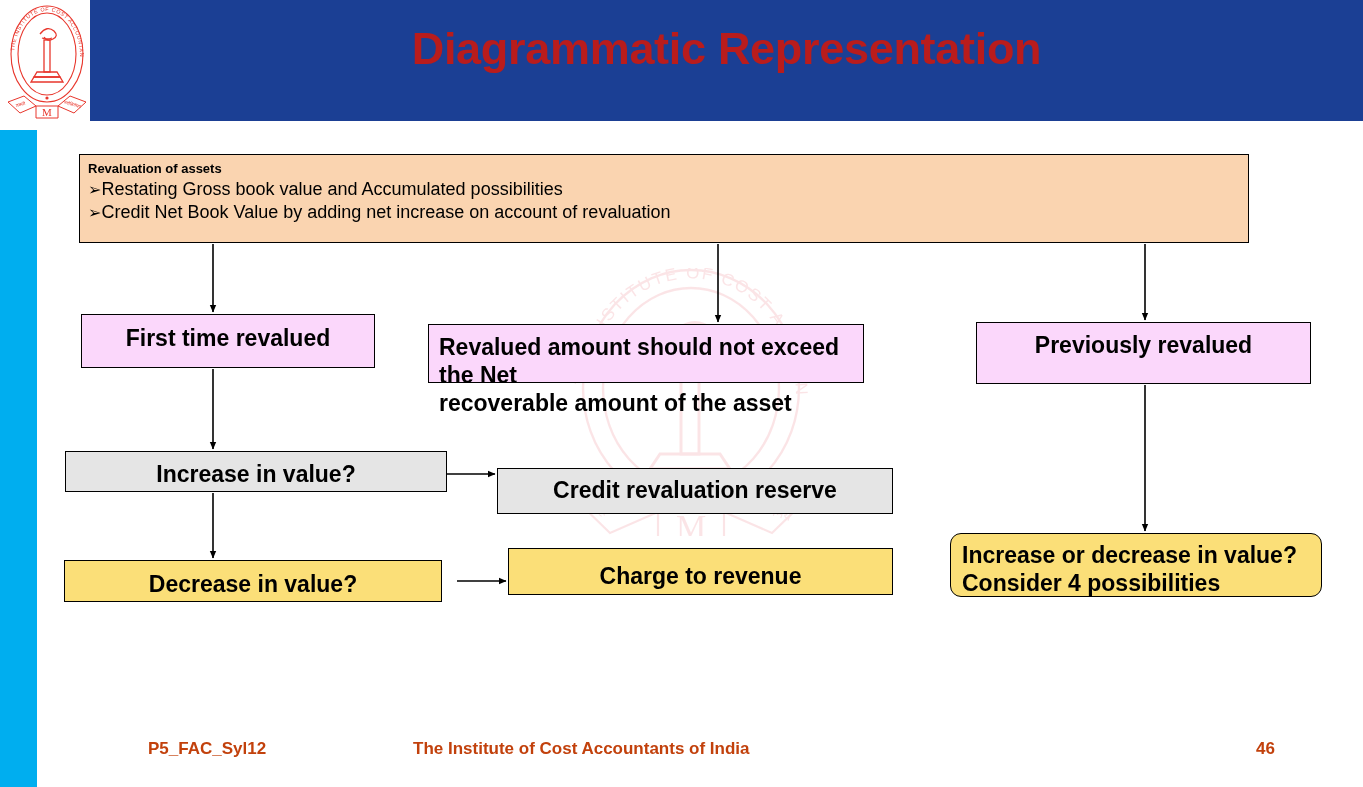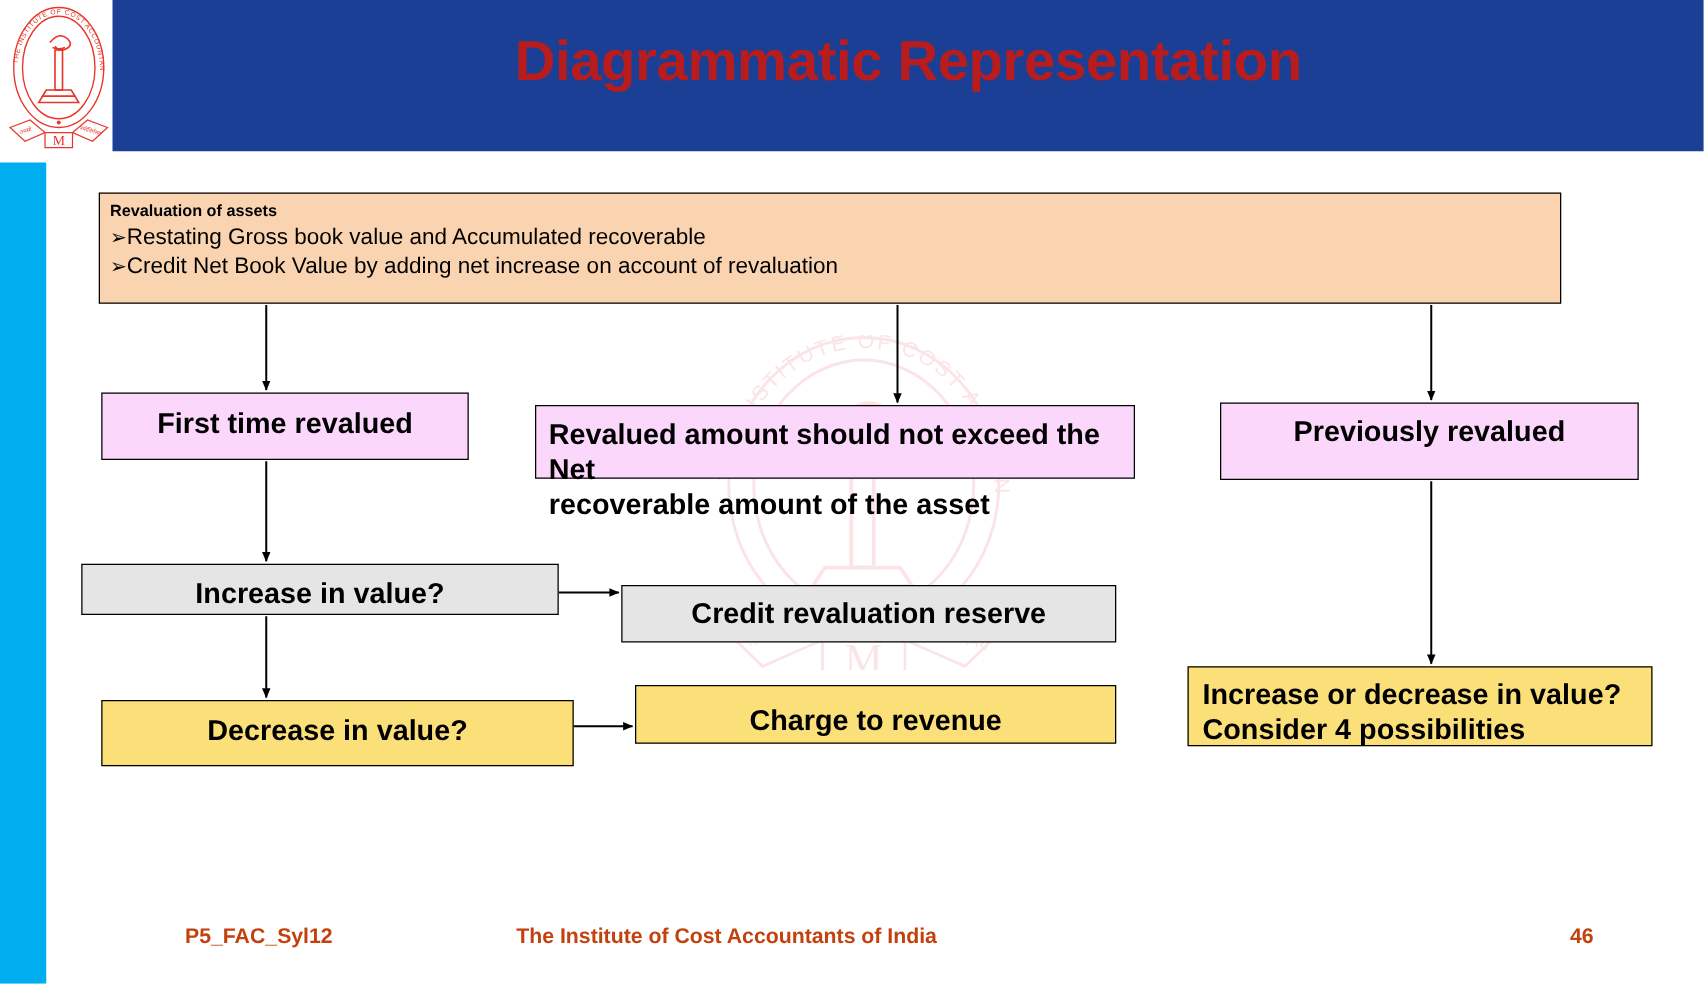--- a/index.html
+++ b/index.html
@@ -86,36 +86,36 @@
   #box-revaluation .head { font-weight: bold; font-size: 13px; }
   #box-revaluation .bul  { font-weight: normal; }
   #box-revaluation .bul .arrow { font-size: 16px; }
 
   .pink  { background: #fbd7fb; }
   .green { background: #e5e5e5; }
   .yellow{ background: #fbdf78; }
 
   #box-first-time   { left: 81px;  top: 314px; width: 294px; height: 54px;
                       padding-top: 9px; }
-  #box-revalued-amt { left: 428px; top: 324px; width: 480px; height: 59px;
+  #box-revalued-amt { left: 428px; top: 324px; width: 436px; height: 59px;
                       padding: 8px 6px 0 10px; }
   #box-previously   { left: 976px; top: 322px; width: 335px; height: 62px;
                       padding-top: 8px; }
 
   #box-increase     { left: 65px;  top: 451px; width: 382px; height: 41px;
                       padding-top: 8px; }
   #box-credit       { left: 497px; top: 452px; width: 396px; height: 46px;
                       padding-top: 7px; margin-top: 16px; }
 
-  #box-decrease     { left: 81px;  top: 560px; width: 378px; height: 53px;
+  #box-decrease     { left: 64px;  top: 560px; width: 378px; height: 42px;
                       padding-top: 9px; }
   #box-charge       { left: 508px; top: 548px; width: 385px; height: 47px;
                       padding-top: 13px; }
   #box-incr-decr    { left: 950px; top: 533px; width: 372px; height: 64px;
-                      padding: 7px 6px 0 11px; }
+                      padding: 7px 6px 0 11px; border-radius: 11px; }
 
   
   #connectors {
     position: absolute; left: 0; top: 0;
     width: 1363px; height: 787px;
     pointer-events: none;
   }
 
   
   .footer-text {
@@ -223,21 +223,21 @@
       <line x1="213" y1="493" x2="213" y2="558"></line>
 
       <line x1="457" y1="581" x2="506" y2="581"></line>
 
       <line x1="1145" y1="385" x2="1145" y2="531"></line>
     </g>
   </svg>
 
   <div class="box left" id="box-revaluation">
     <div class="head">Revaluation of assets</div>
-    <div class="bul"><span class="arrow">➢</span><span>Restating Gross book value and Accumulated recoverable</span></div>
+    <div class="bul"><span class="arrow">➢</span><span>Restating Gross book value and Accumulated possibilities</span></div>
     <div class="bul"><span class="arrow">➢</span><span>Credit Net Book Value by adding net increase on account of revaluation</span></div>
   </div>
 
   <div class="box center pink" id="box-first-time">
     <span>First time revalued</span>
   </div>
 
   <div class="box left pink" id="box-revalued-amt">
     <div>Revalued amount should not exceed the Net</div>
     <div>recoverable amount of the asset</div>

